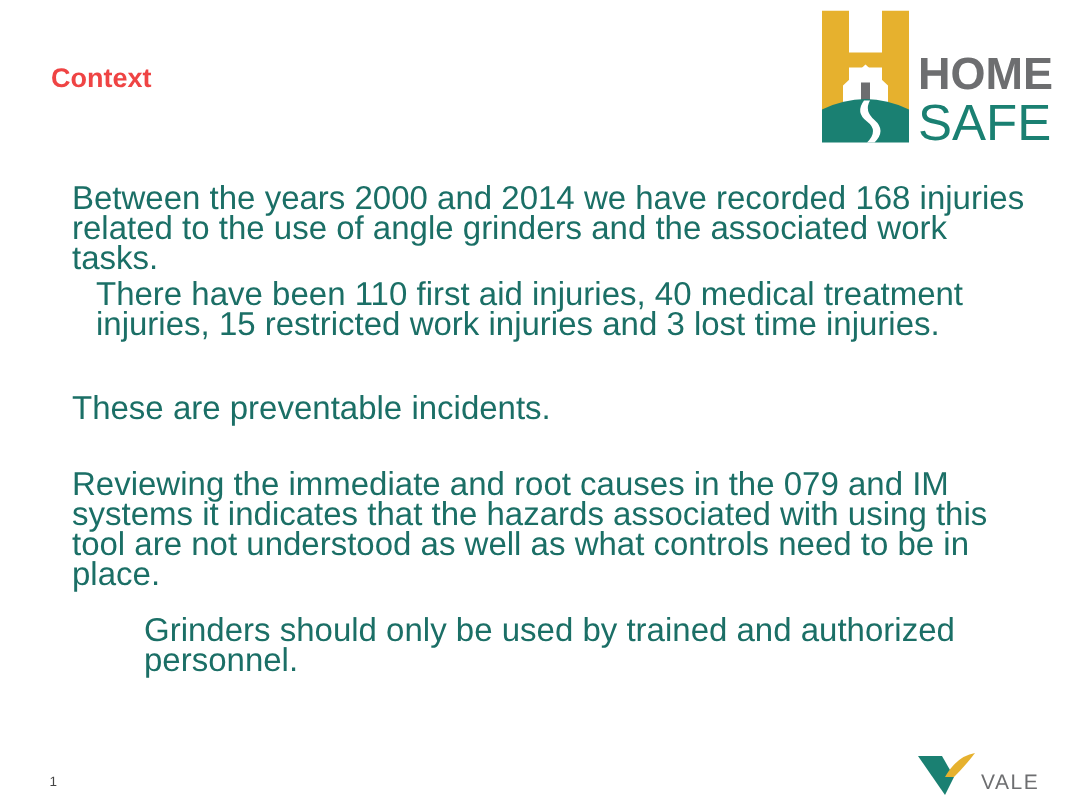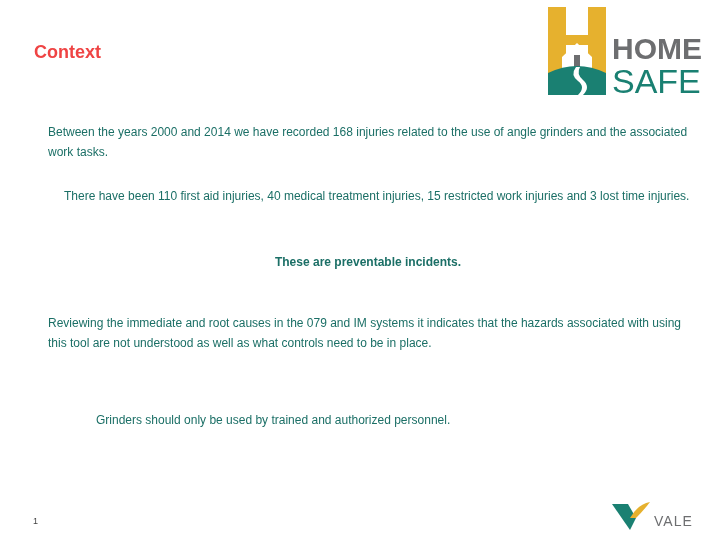--- a/index.html
+++ b/index.html
@@ -1,24 +1,24 @@
 <!DOCTYPE html>
 <html><head>
   <meta charset="utf-8">
   <style>
     html, body { margin: 0; padding: 0; background: #ffffff; }
     body { width: 720px; height: 540px; position: relative; overflow: hidden;
            font-family: "Liberation Sans", sans-serif; }
     .title { position: absolute; left: 34px; top: 42px; font-size: 18px; font-weight: bold;
              color: #ef4444; letter-spacing: 0px; }
-    .body-text { position: absolute; left: 48px; width: 640px; font-size: 12px; line-height: 20px;
+    .body-text { position: absolute; left: 48px; width: 640px; font-size: 22px; line-height: 20px;
                  color: #1b6f66; }
     .p1 { top: 122px; }
     .p2 { top: 186px; margin-left: 16px; }
-    .p3 { top: 252px; font-weight: bold; text-align: center; }
+    .p3 { top: 262px; font-weight: normal; }
     .p4 { top: 313px; }
     .p5 { top: 410px; margin-left: 48px; }
     .page-num { position: absolute; left: 33px; top: 516px; font-size: 9px; color: #444; }
     .homesafe-logo { position: absolute; left: 548px; top: 7px; width: 168px; height: 90px; }
     .vale-logo { position: absolute; left: 610px; top: 496px; width: 100px; height: 36px; }
   </style>
 </head>
 <body>
 
 <div>

